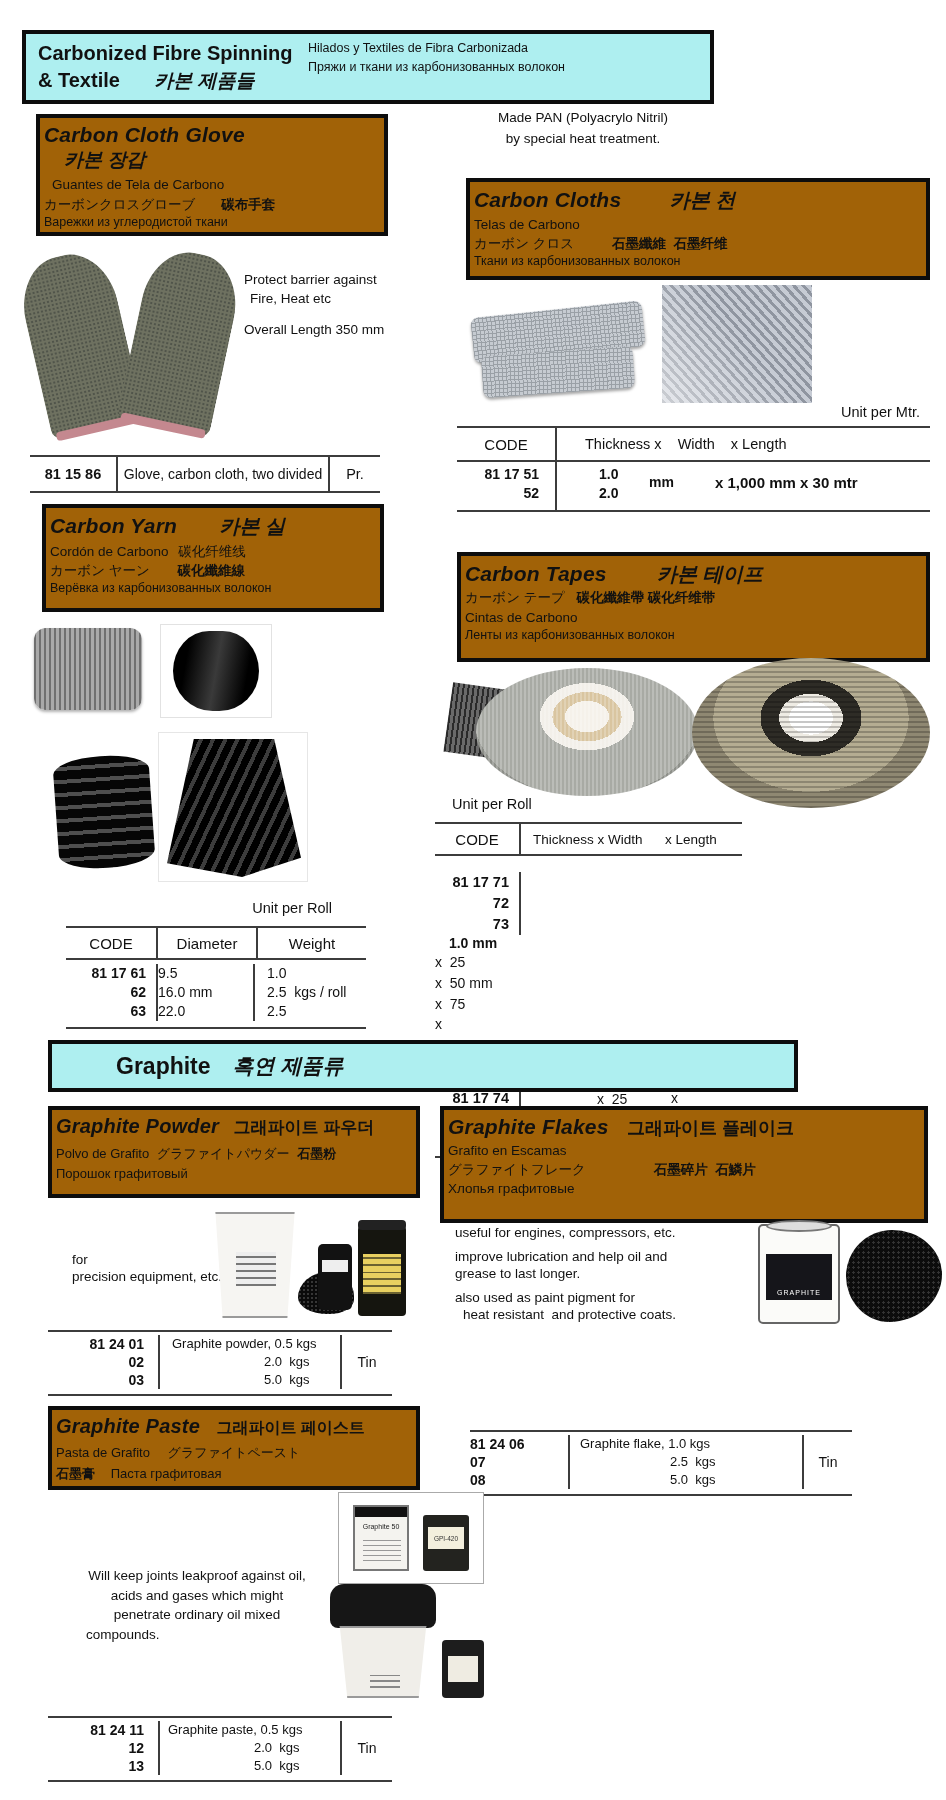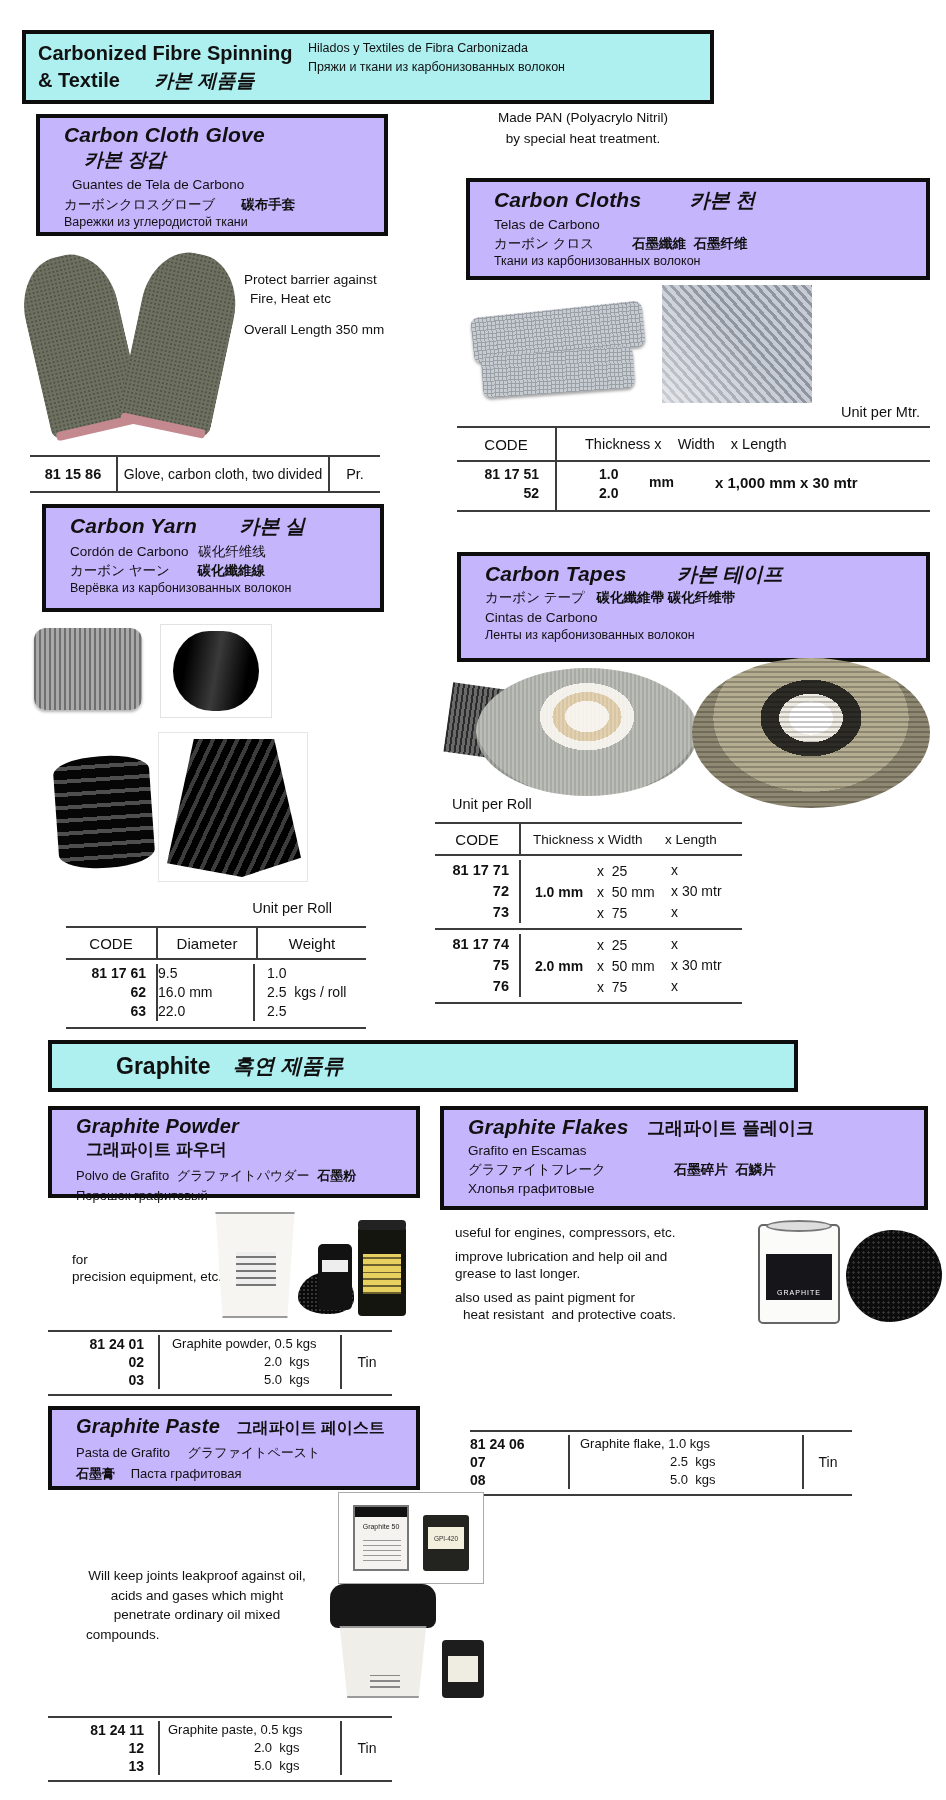--- a/index.html
+++ b/index.html
@@ -4,21 +4,21 @@
 <style>
   html,body{margin:0;padding:0;}
   body{
     width:946px;height:1800px;position:relative;background:#ffffff;
     font-family:"Liberation Sans","DejaVu Sans",sans-serif;color:#111;
     overflow:hidden;
   }
   .abs{position:absolute;box-sizing:border-box;}
   .tx{white-space:pre;}
   .banner{background:#aeeff0;border:4px solid #0d0d0d;}
-  .gbox{background:#c4b5fd;border:4px solid #0d0d0d;padding:5px 24px;}
+  .gbox{background:#a16207;border:4px solid #0d0d0d;padding:5px 4px;}
   .ttl{font-weight:bold;font-style:italic;font-size:21px;letter-spacing:.2px;}
   .ttl-ko{font-weight:bold;font-style:italic;font-size:19px;}
   .ln{font-size:13.5px;line-height:1.42;}
   .ln-sm{font-size:12.5px;line-height:1.42;}
   .bold{font-weight:bold;}
   
   .trow{display:flex;}
   .cell{box-sizing:border-box;}
   .v{border-right:2px solid #3c3c3c;}
   .hline-t{border-top:2px solid #3c3c3c;}
@@ -210,21 +210,21 @@
 </div>
 
 <div class="abs unitnote tx" style="left:452px;top:796px;font-weight:normal;">Unit per Roll</div>
 
 <div class="abs" style="left:435px;top:822px;width:307px;">
   <div class="trow hline-t hline-b" style="height:30px;">
     <div class="cell v center tx" style="width:86px;font-size:15px;">CODE</div>
     <div class="cell tx" style="flex:1;display:flex;align-items:center;padding-left:12px;font-size:13.5px;">Thickness x Width      x Length</div>
   </div>
 
-  <div class="trow" style="padding:4px 0 5px;">
+  <div class="trow" style="padding:16px 0 5px;flex-direction:column;">
     <div class="cell v" style="width:86px;text-align:right;padding-right:10px;">
       <div class="code tx" style="line-height:21px;">81 17 71</div>
       <div class="code tx" style="line-height:21px;">72</div>
       <div class="code tx" style="line-height:21px;">73</div>
     </div>
     <div class="cell center tx" style="width:76px;font-size:14px;font-weight:600;">1.0 mm</div>
     <div class="cell" style="width:74px;">
       <div style="line-height:21px;"><span class="tx tline">x  25</span></div>
       <div style="line-height:21px;"><span class="tx tline">x  50</span><span class="tx tline" style="margin-left:4px;">mm</span></div>
       <div style="line-height:21px;"><span class="tx tline">x  75</span></div>
@@ -300,21 +300,21 @@
     <div class="code tx" style="line-height:18px;font-size:14px;">03</div>
   </div>
   <div class="cell v" style="width:182px;padding-left:12px;">
     <div class="tx" style="line-height:18px;font-size:13px;">Graphite powder, 0.5 kgs</div>
     <div class="tx" style="line-height:18px;font-size:13px;padding-left:92px;">2.0  kgs</div>
     <div class="tx" style="line-height:18px;font-size:13px;padding-left:92px;">5.0  kgs</div>
   </div>
   <div class="cell center tx" style="width:50px;font-size:14px;">Tin</div>
 </div>
 
-<div class="abs gbox" style="left:440px;top:1106px;width:488px;height:104px;">
+<div class="abs gbox" style="left:440px;top:1106px;width:488px;height:117px;">
   <div>
     <span class="tx ttl">Graphite Flakes</span>
     <span class="tx" style="font-size:18px;font-weight:bold;margin-left:14px;">그래파이트 플레이크</span>
   </div>
   <div class="ln tx" style="margin-top:1px;">Grafito en Escamas</div>
   <div class="ln">
     <span class="tx">グラファイトフレーク</span>
     <span class="tx bold" style="margin-left:64px;">石墨碎片  石鱗片</span>
   </div>
   <div class="ln tx">Хлопья графитовые</div>

